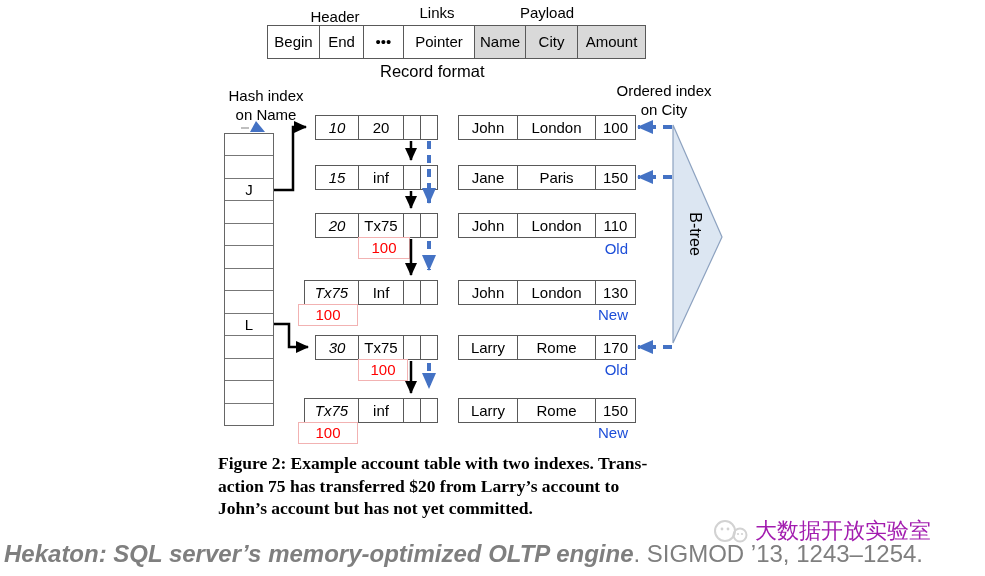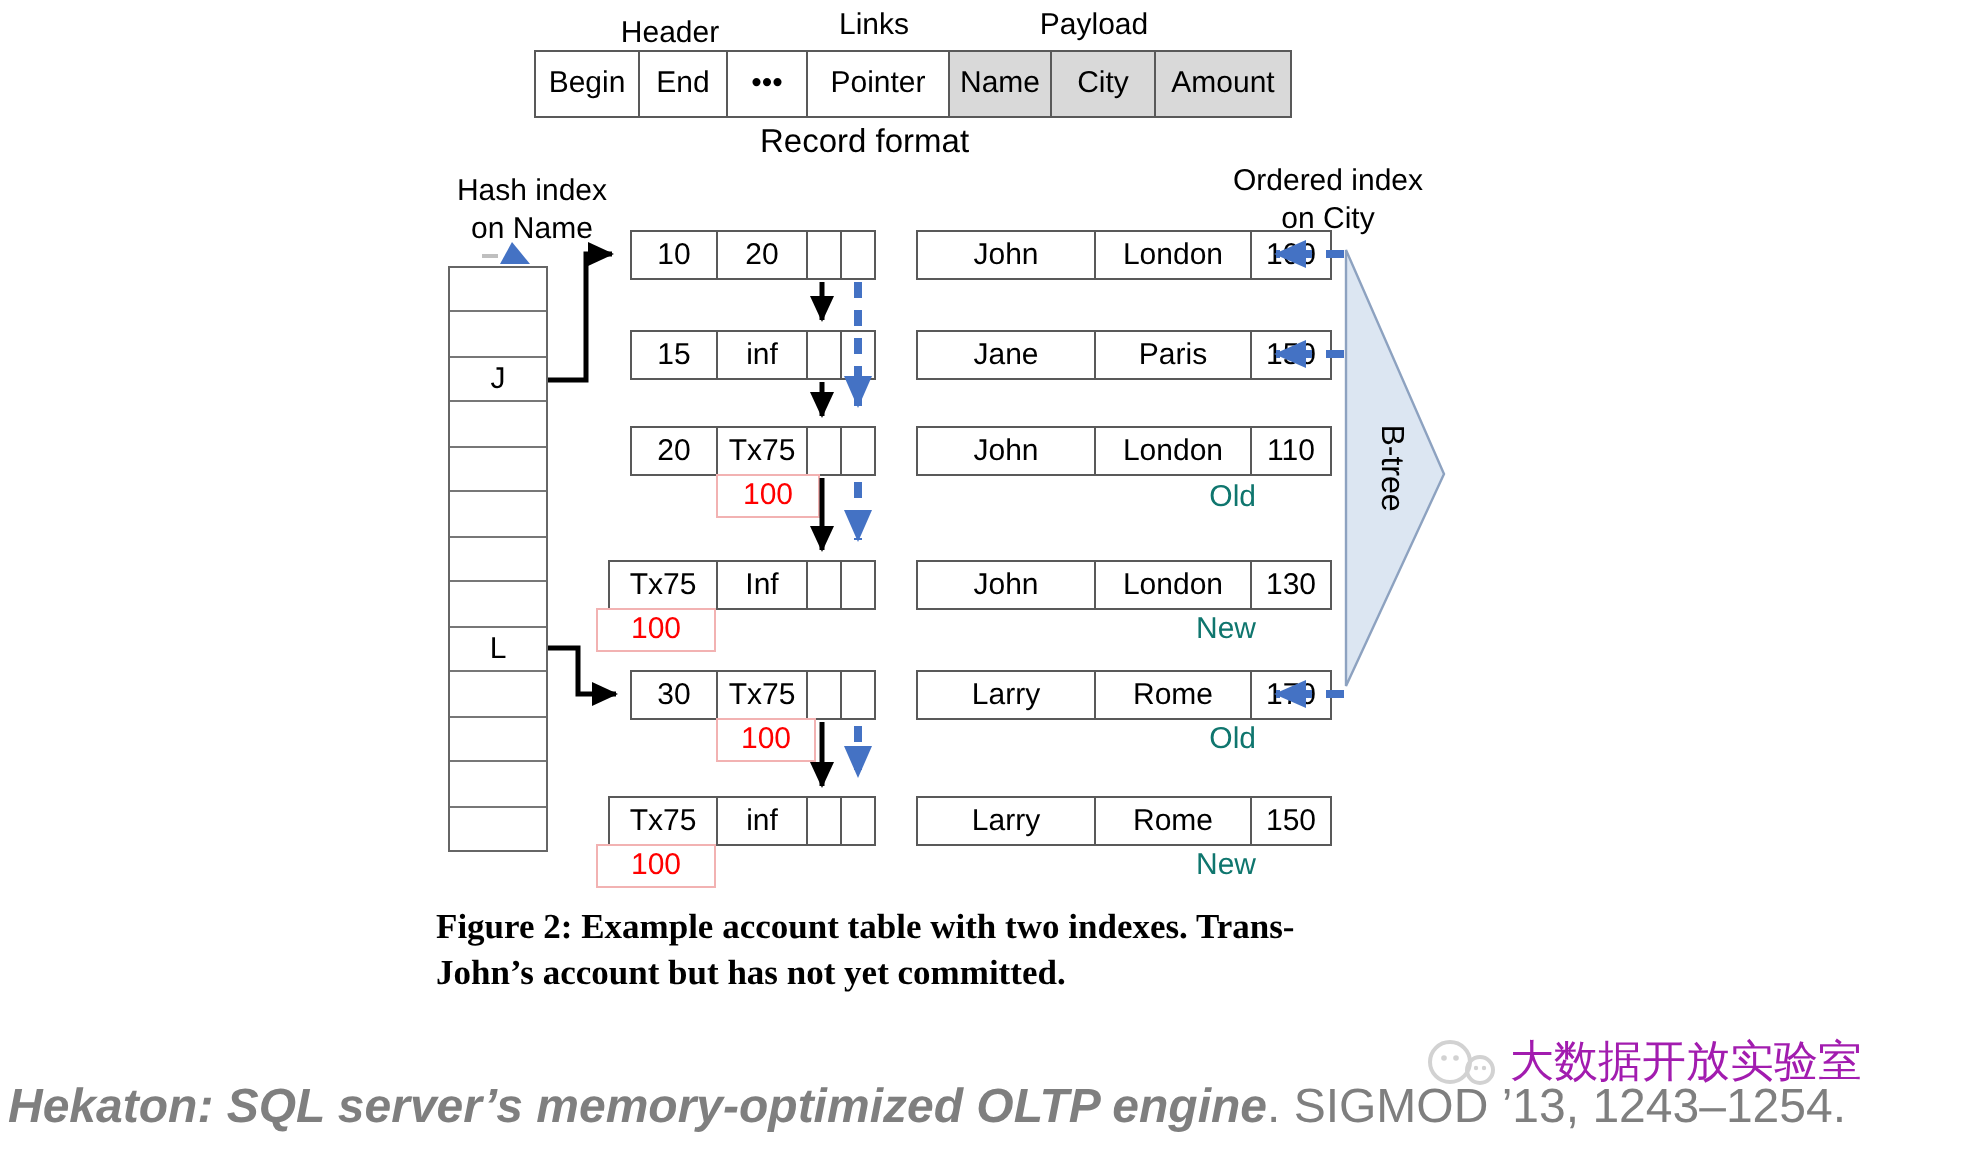--- a/index.html
+++ b/index.html
@@ -11,27 +11,27 @@
   .hrow{position:absolute;white-space:nowrap;font-size:0;}
   .hcell{box-sizing:border-box;display:inline-block;vertical-align:top;height:34px;line-height:32px;
          border:1px solid #595959;background:#fff;text-align:center;font-size:15px;margin-left:-1px;}
   .hcell.first{margin-left:0;}
   .gray{background:#d9d9d9;}
   .grp{position:absolute;transform:translateX(-50%);font-size:15px;}
   
   .rec{position:absolute;white-space:nowrap;font-size:0;}
   .cell{box-sizing:border-box;display:inline-block;vertical-align:top;height:25px;line-height:23px;
         border:1px solid #595959;background:#fff;text-align:center;font-size:15px;margin-left:-1px;}
-  .cell.first{margin-left:0;}
+  .cell.first{margin-left:0;font-style:italic;}
   .w-begin{width:44px;}.w-begin-wide{width:55px;}.w-end{width:46px;}.w-link{width:18px;}
-  .w-name{width:90px;margin-left:20px;}.w-city{width:79px;}.w-amount{width:41px;}
+  .w-name{width:60px;margin-left:20px;}.w-city{width:79px;}.w-amount{width:41px;}
   
   .note{position:absolute;box-sizing:border-box;border:1px solid #f2b2b2;color:#ff0000;
         text-align:center;font-size:15px;line-height:20px;background:#fff;}
-  .tag{position:absolute;color:#0f766e;font-size:15px;width:68px;text-align:right;}
+  .tag{position:absolute;color:#1d4ed8;font-size:15px;width:68px;text-align:right;}
   
   #hash-col{position:absolute;left:224px;top:133px;width:50px;height:293px;
             border:1px solid #666;box-sizing:border-box;display:flex;flex-direction:column;background:#fff;}
   .hash-cell{flex:1;border-bottom:1px solid #777;display:flex;align-items:center;justify-content:center;
              font-size:15px;box-sizing:border-box;}
   .hash-cell:last-child{border-bottom:none;}
   .idx-label{position:absolute;transform:translateX(-50%);font-size:15px;line-height:19px;text-align:center;white-space:nowrap;}
   #btree-label{position:absolute;left:664px;top:224px;width:60px;height:20px;text-align:center;
                font-size:16px;transform:rotate(90deg);}
   #blue-tri{position:absolute;left:250px;top:121px;width:0;height:0;
@@ -190,20 +190,21 @@
 
     <line x1="672" y1="127" x2="638" y2="127" stroke="#4472c4" stroke-width="4" stroke-dasharray="9 7" marker-end="url(#mu)"></line>
     <line x1="672" y1="177" x2="638" y2="177" stroke="#4472c4" stroke-width="4" stroke-dasharray="9 7" marker-end="url(#mu)"></line>
     <line x1="672" y1="347" x2="638" y2="347" stroke="#4472c4" stroke-width="4" stroke-dasharray="9 7" marker-end="url(#mu)"></line>
   </svg>
 
   <div id="btree-label">B-tree</div>
 
   <div id="caption">
     <div>Figure 2: Example account table with two indexes. Trans-</div>
+    <div>action 75 has transferred $20 from Larry’s account to</div>
     <div>John’s account but has not yet committed.</div>
   </div>
 
   <div id="watermark">
     <svg width="38" height="28" viewBox="0 0 38 28">
       <circle cx="13" cy="13" r="10" fill="none" stroke="#d2d2d2" stroke-width="2"></circle>
       <circle cx="10" cy="11" r="1.4" fill="#d2d2d2"></circle>
       <circle cx="16" cy="11" r="1.4" fill="#d2d2d2"></circle>
       <circle cx="28" cy="17" r="6.5" fill="none" stroke="#d2d2d2" stroke-width="2"></circle>
       <circle cx="26" cy="16" r="1.1" fill="#d2d2d2"></circle>

